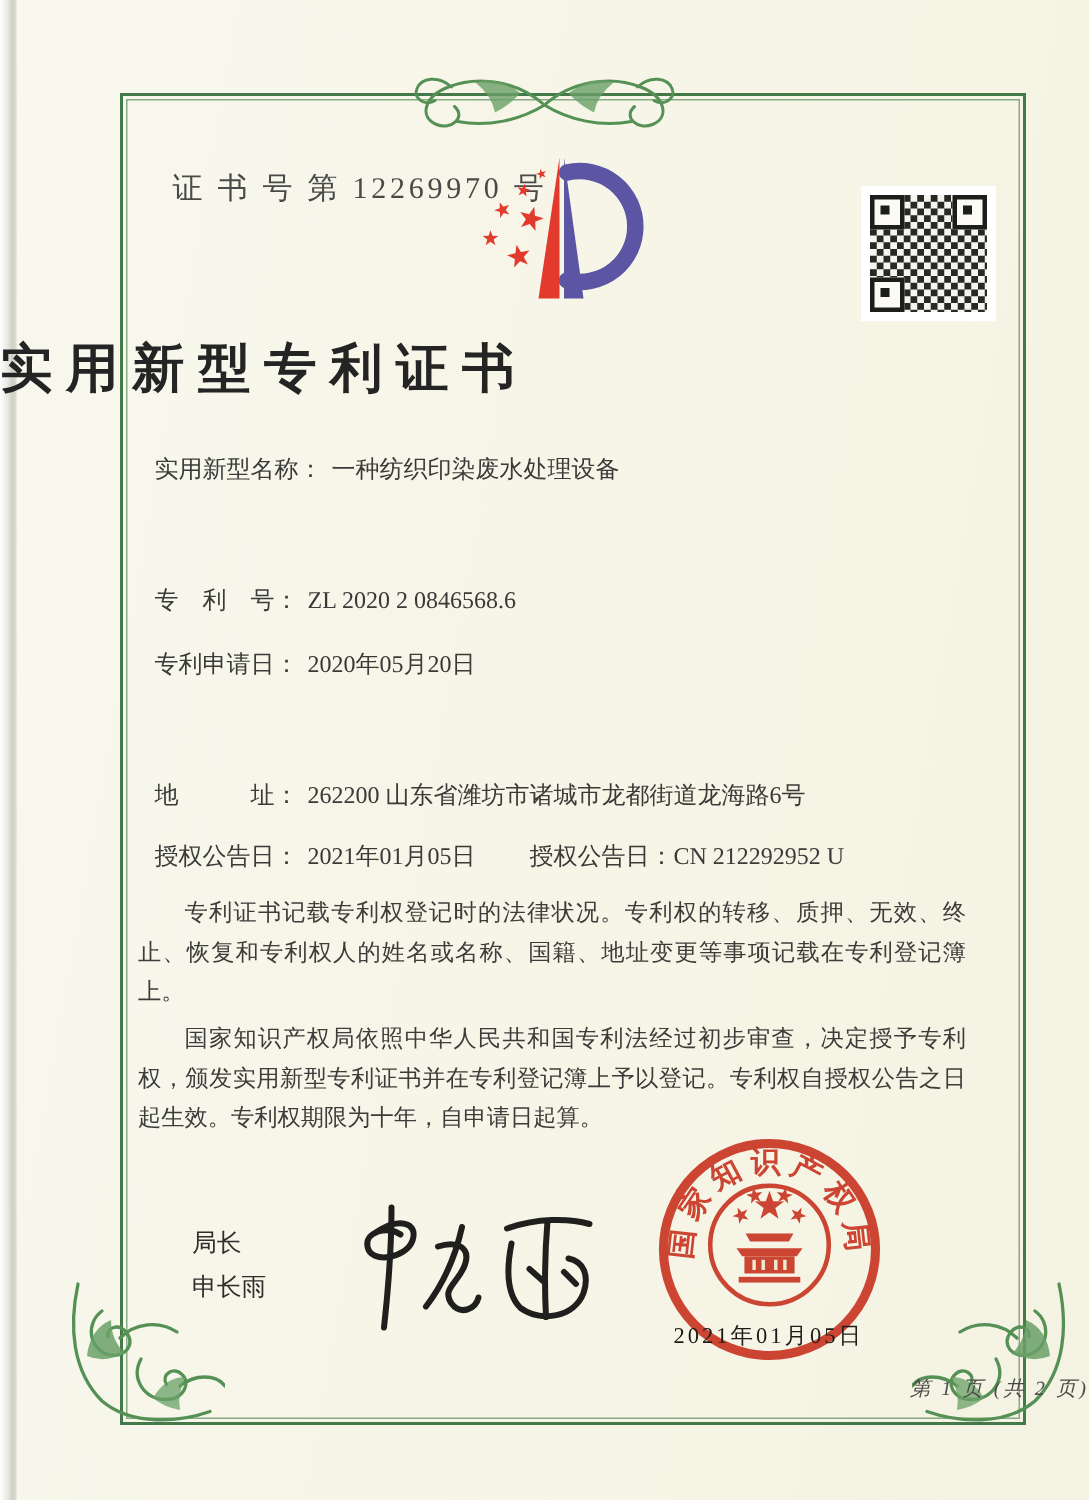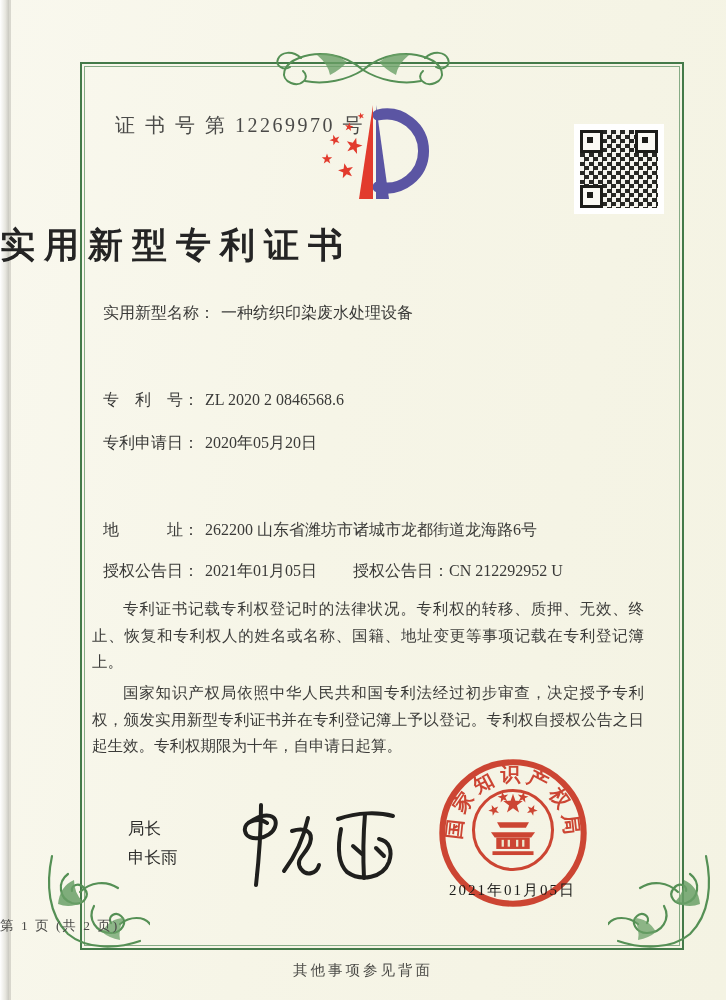--- a/index.html
+++ b/index.html
@@ -43,22 +43,22 @@
   .body-text p{margin:0 0 4px 0;text-indent:2em;}
 
   .officer{position:absolute;left:128px;top:816px;font-size:16.5px;color:#2e2e2c;line-height:1.75;
            font-family:Liberation Mono, monospace;}
   .signature{position:absolute;left:220px;top:798px;}
 
   .seal{position:absolute;left:437px;top:757px;width:152px;height:152px;
         mix-blend-mode:multiply;opacity:.93;}
   .seal-date{position:absolute;left:449px;top:881px;font-size:15px;letter-spacing:2px;color:#1c1c1a;}
 
-  .page-num{position:absolute;left:0;top:917px;width:726px;text-align:left;
-            font-size:13.5px;letter-spacing:2px;color:#4a4a48;}
+  .page-num{position:absolute;left:0;top:917px;width:726px;text-align:right;
+            font-size:13.5px;letter-spacing:2px;color:#4a4a48;font-style:italic;}
   .back-note{position:absolute;left:0;top:961px;width:726px;text-align:center;
              font-size:14.5px;letter-spacing:3px;color:#4c4c48;}
 </style>
 </head>
 <body>
 
 <div class="page">
 
   <div class="scan-edge"></div>
   <div class="scan-line"></div>
@@ -186,15 +186,14 @@
         <rect x="93" y="109" width="3" height="9"></rect>
         <rect x="104" y="109" width="3" height="9"></rect>
         <rect x="112" y="109" width="3" height="9"></rect>
       </g>
       <rect x="73" y="124" width="54" height="5"></rect>
     </g>
   </svg>
   <div class="seal-date">2021年01月05日</div>
 
   <div class="page-num">第 1 页 (共 2 页)</div>
-  <div class="back-note">其他事项参见背面</div>
 
 </div>
 
 </body></html>

